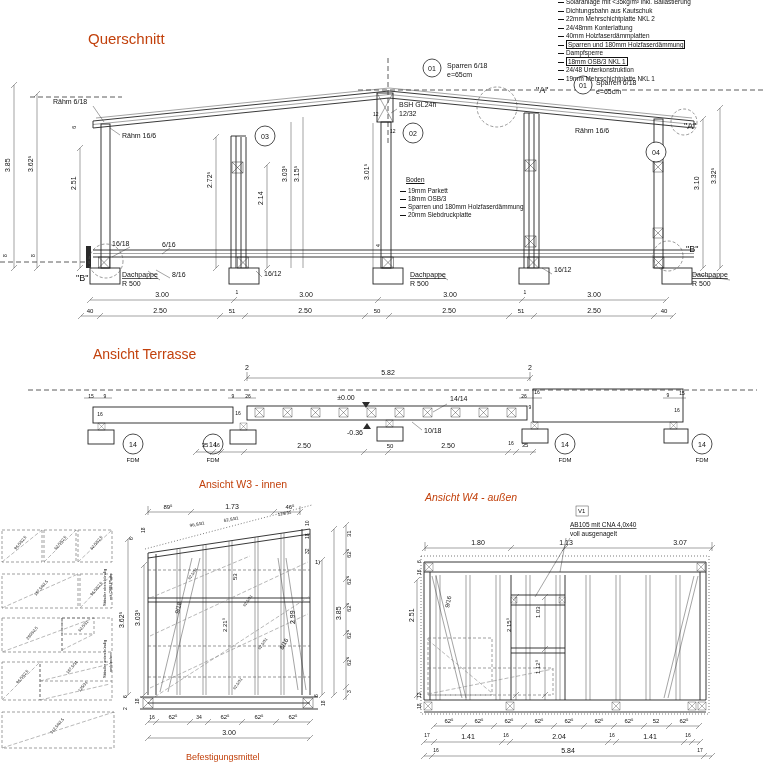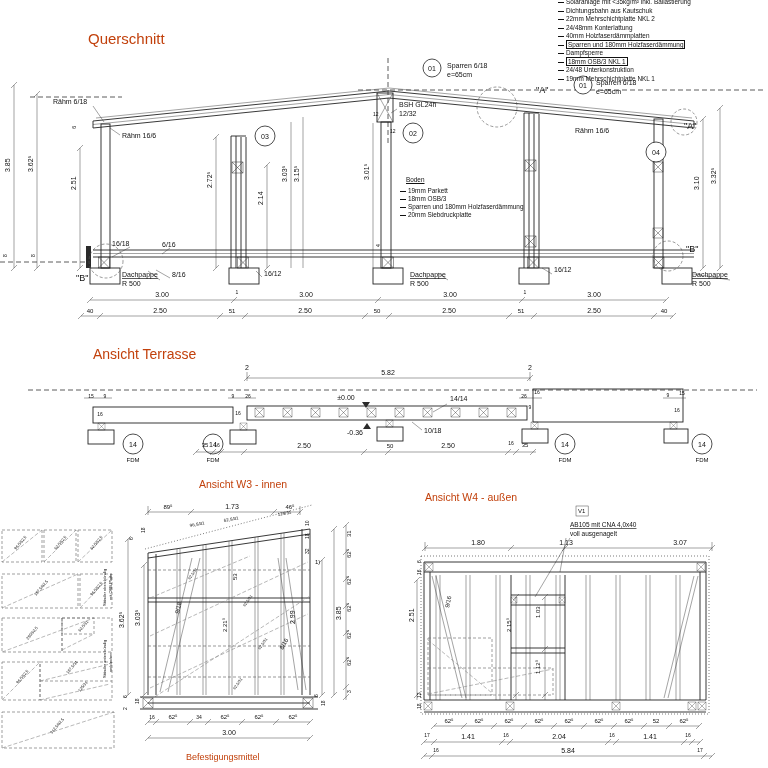--- a/index.html
+++ b/index.html
@@ -3,21 +3,21 @@
 <meta charset="utf-8">
 <style>
   html,body{margin:0;padding:0;background:#fff;}
   #sheet{position:relative;width:768px;height:768px;background:#fff;overflow:hidden;
          font-family:"Liberation Sans",sans-serif;color:#111;}
   svg{position:absolute;left:0;top:0;}
   .ttl{position:absolute;font-weight:400;color:#c2410c;margin:0;}
   #t-qs{left:88px;top:30px;font-size:15px;}
   #t-ts{left:93px;top:346px;font-size:14px;text-align:right;}
   #t-w3{left:163px;top:478px;font-size:10.5px;margin-left:36px;}
-  #t-w4{left:425px;top:491px;font-size:10.5px;}
+  #t-w4{left:425px;top:491px;font-size:10.5px;font-style:italic;}
   #t-bf{left:180px;top:752px;font-size:9px;padding-left:6px;}
   .leg{position:absolute;font-size:6.4px;line-height:8px;color:#111;}
   #leg-roof{left:558px;top:-2px;width:205px;}
   #leg-roof .li{padding-left:8px;position:relative;white-space:nowrap;margin-bottom:0.5px;}
   #leg-roof .li::before{content:"";position:absolute;left:0;top:4px;width:6px;border-top:0.8px solid #111;}
   #leg-roof .li.boxed span{border:0.8px solid #111;padding:0 1px;}
   #leg-boden{left:400px;top:176px;width:150px;}
   #leg-boden .hd{text-decoration:underline;margin-bottom:3px;margin-left:6px;}
   #leg-boden .li{padding-left:8px;position:relative;white-space:nowrap;}
   #leg-boden .li::before{content:"";position:absolute;left:0;top:4px;width:6px;border-top:0.8px solid #111;}

